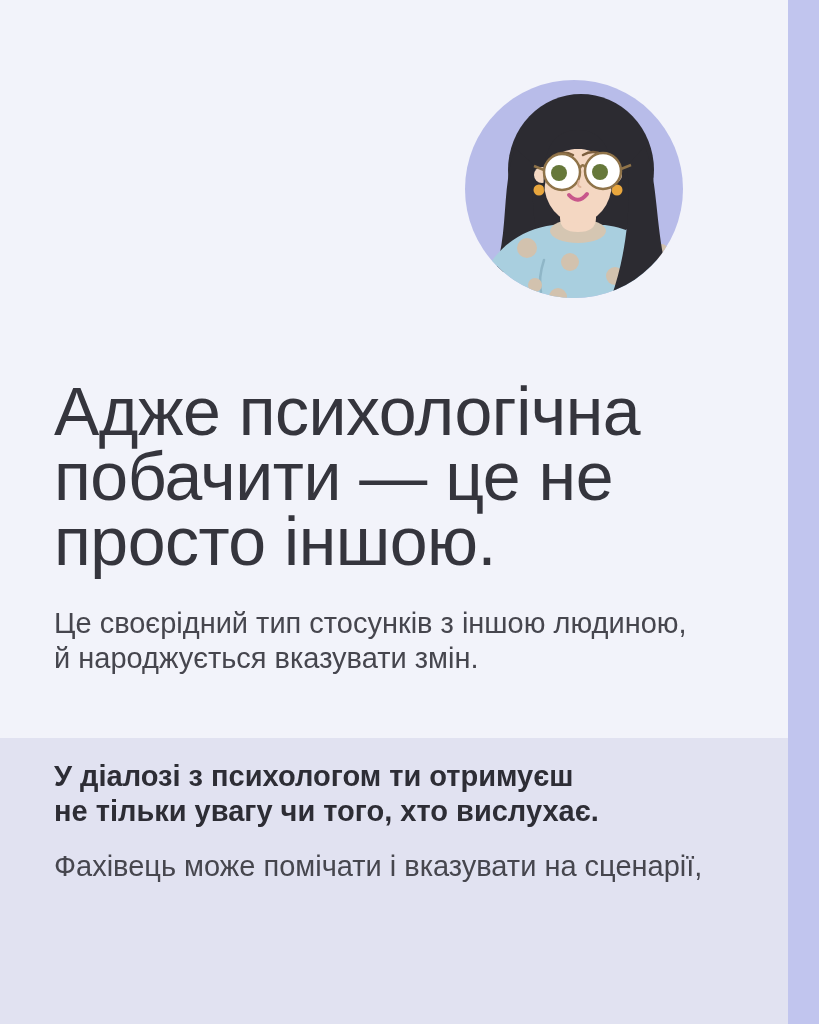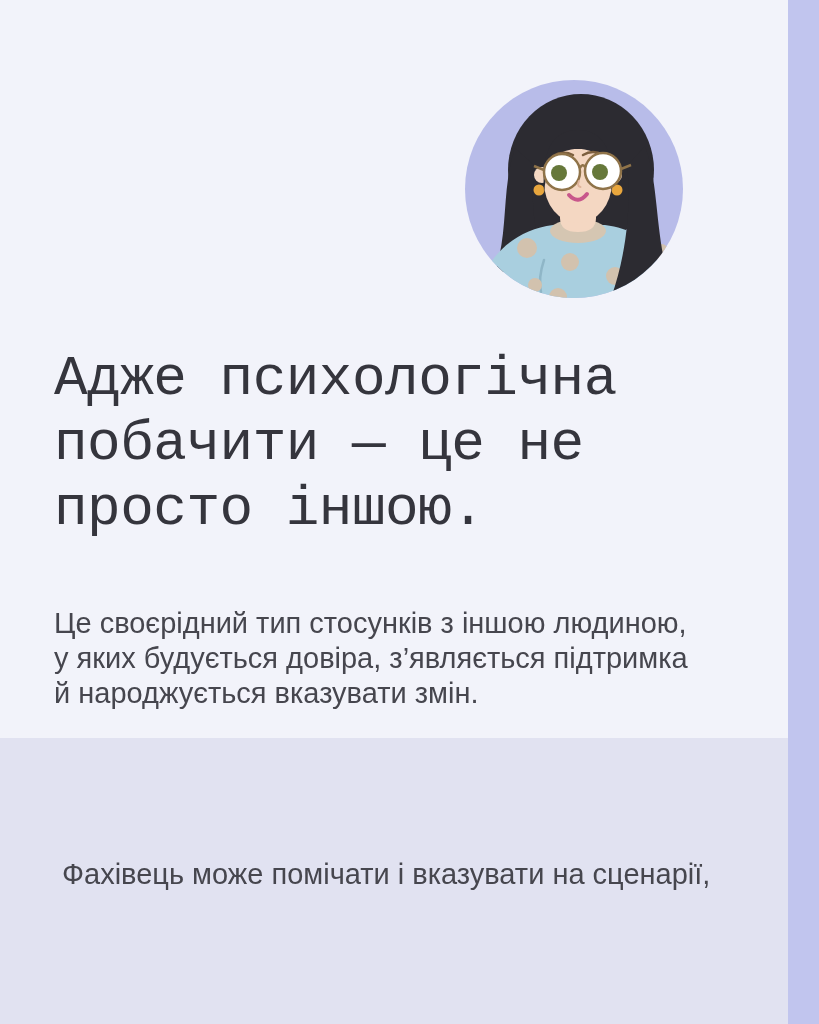--- a/index.html
+++ b/index.html
@@ -36,41 +36,41 @@
   }
   .stripe{
     position:absolute;right:0;top:0;width:31px;height:1024px;
     background:var(--accent-stripe);
   }
   .avatar{
     position:absolute;left:465px;top:80px;width:218px;height:218px;
   }
   .avatar svg{display:block;width:218px;height:218px;}
   .heading{
-    position:absolute;left:54px;top:347px;margin:0;
-    font-family:Liberation Mono, monospace;
+    position:absolute;left:54px;top:379px;margin:0;
+    font-family:Liberation Sans, sans-serif;
     font-weight:400;
-    font-size:56px;line-height:65px;letter-spacing:-0.5px;
+    font-size:68px;line-height:65px;letter-spacing:-0.5px;
     color:var(--heading-text);
     white-space:nowrap;
   }
   .intro{
     position:absolute;left:54px;top:606px;margin:0;
     font-size:29px;line-height:35px;
     color:var(--body-text);
     white-space:nowrap;
   }
   .lead{
     position:absolute;left:54px;top:759px;margin:0;
     font-size:29px;line-height:35px;font-weight:700;
     color:var(--lead-text);
     white-space:nowrap;
   }
   .body2{
-    position:absolute;left:54px;top:849px;margin:8px;
+    position:absolute;left:54px;top:849px;margin:0;
     font-size:29px;line-height:35px;
     color:var(--body-text);
     white-space:nowrap;
   }
   .line{display:block;}
 </style>
 </head>
 <body>
 
 <div class="canvas">
@@ -137,22 +137,25 @@
   </div>
 
   <h1 class="heading">
     <span class="line">Адже психологічна</span>
     <span class="line">побачити — це не</span>
     <span class="line">просто іншою.</span>
   </h1>
 
   <p class="intro">
     <span class="line">Це своєрідний тип стосунків з іншою людиною,</span>
-    <span class="line">у яких будується довіра, з’являється підтримка</span>
     <span class="line">й народжується вказувати змін.</span>
   </p>
 
+  <p class="lead">
+    <span class="line">У діалозі з психологом ти отримуєш</span>
+    <span class="line">не тільки увагу чи того, хто вислухає.</span>
+  </p>
 
   <p class="body2">
     <span class="line">Фахівець може помічати і вказувати на сценарії,</span>
   </p>
 
 </div>
 
 </body></html>

